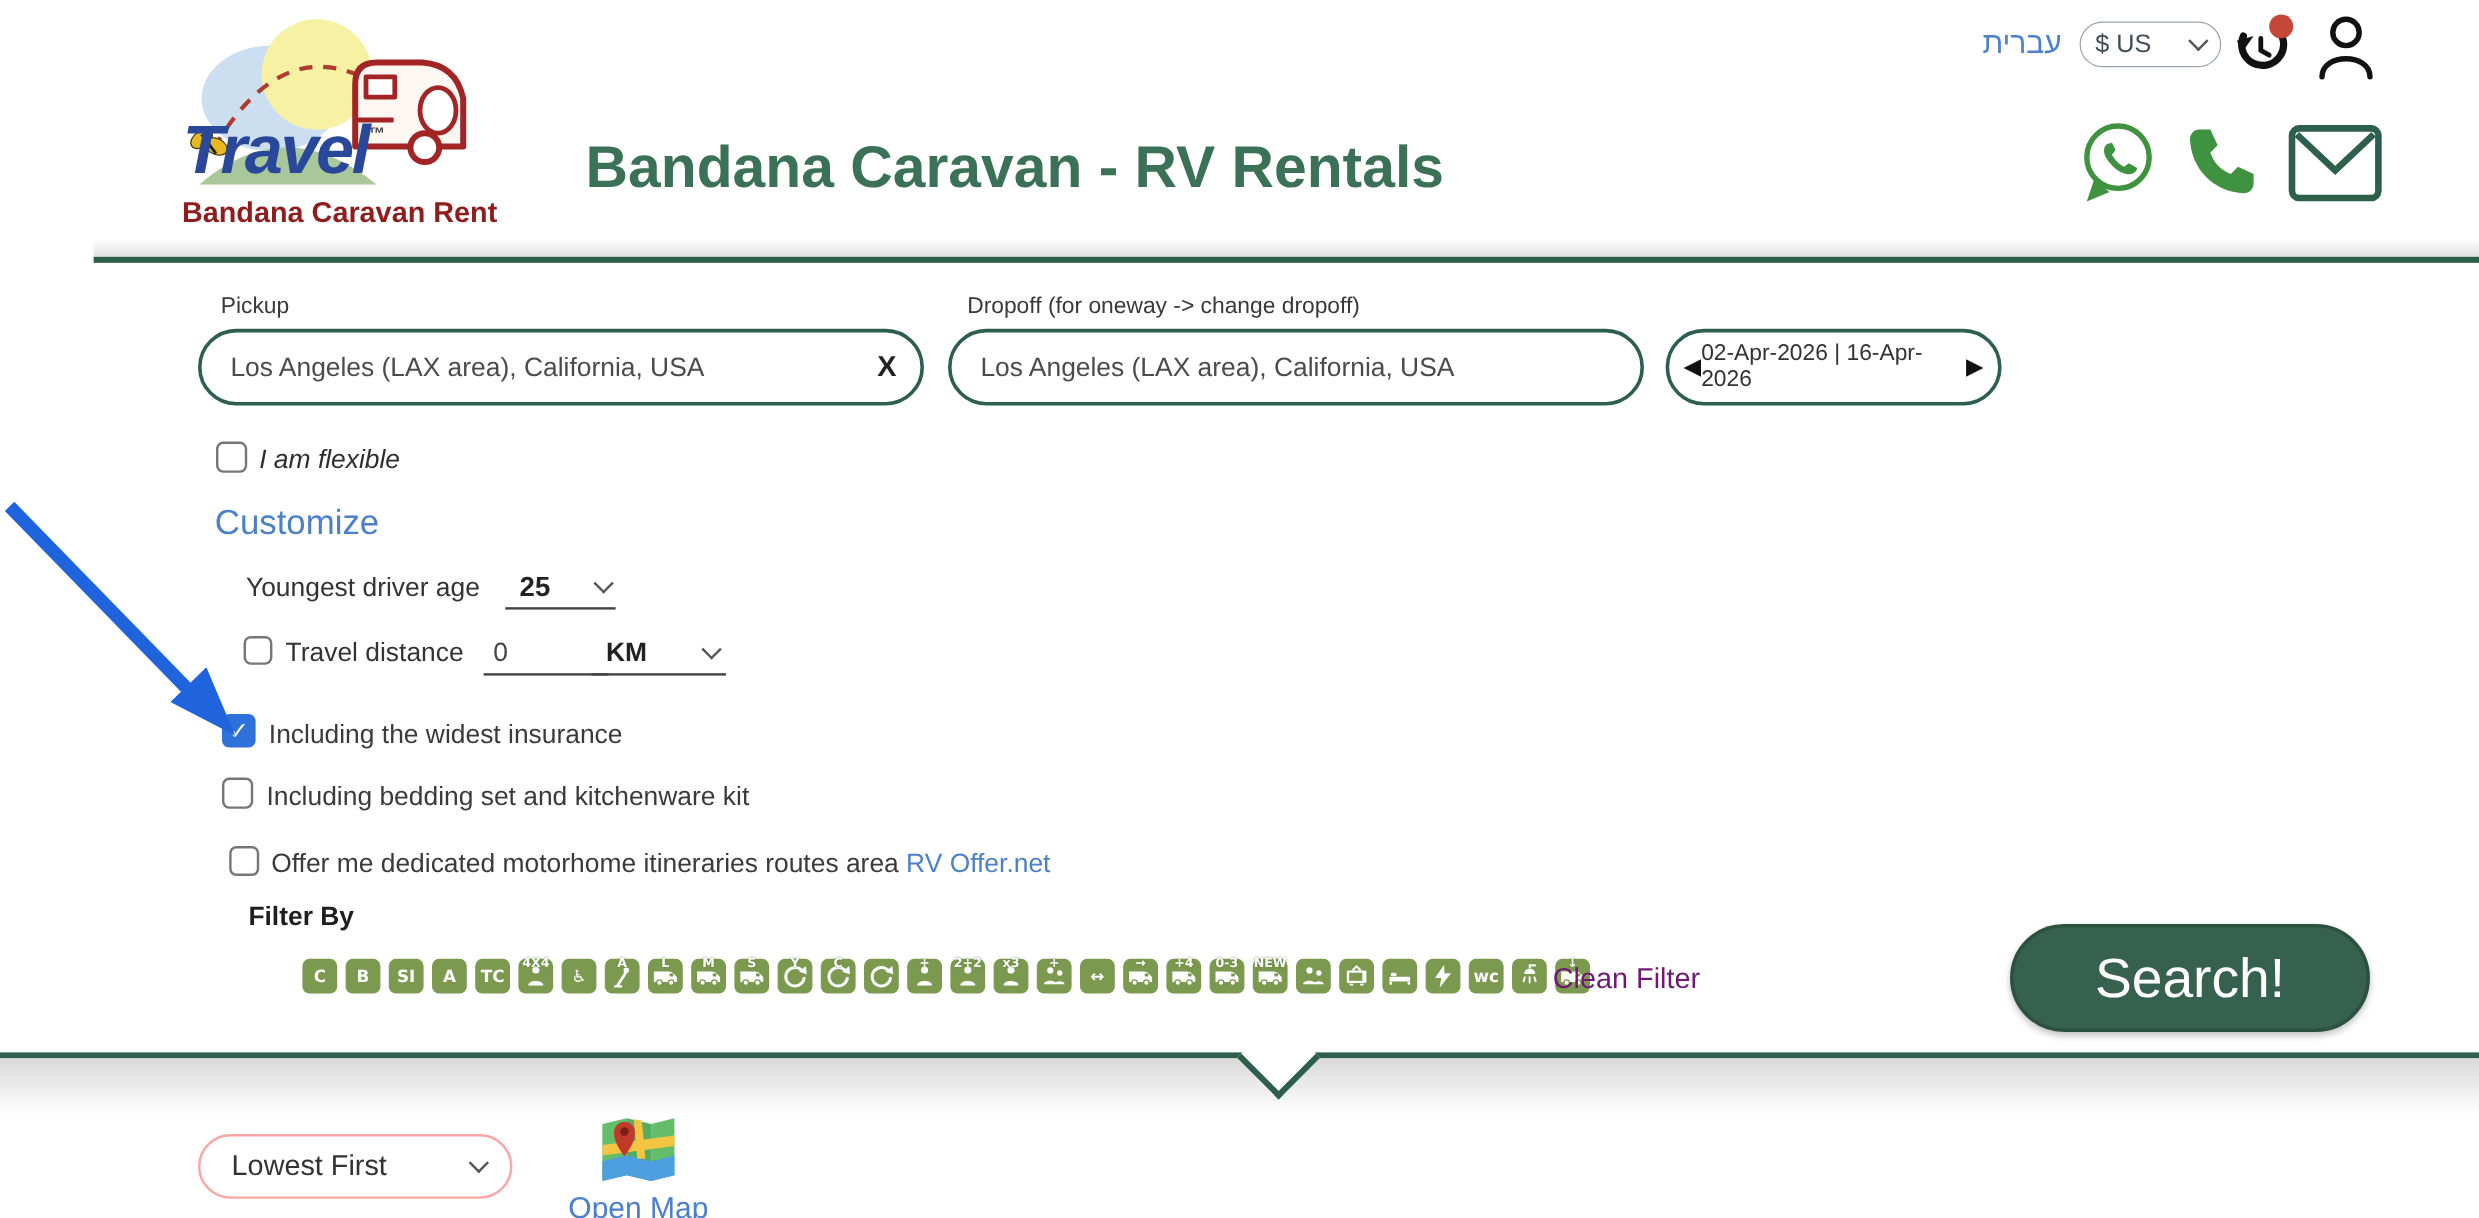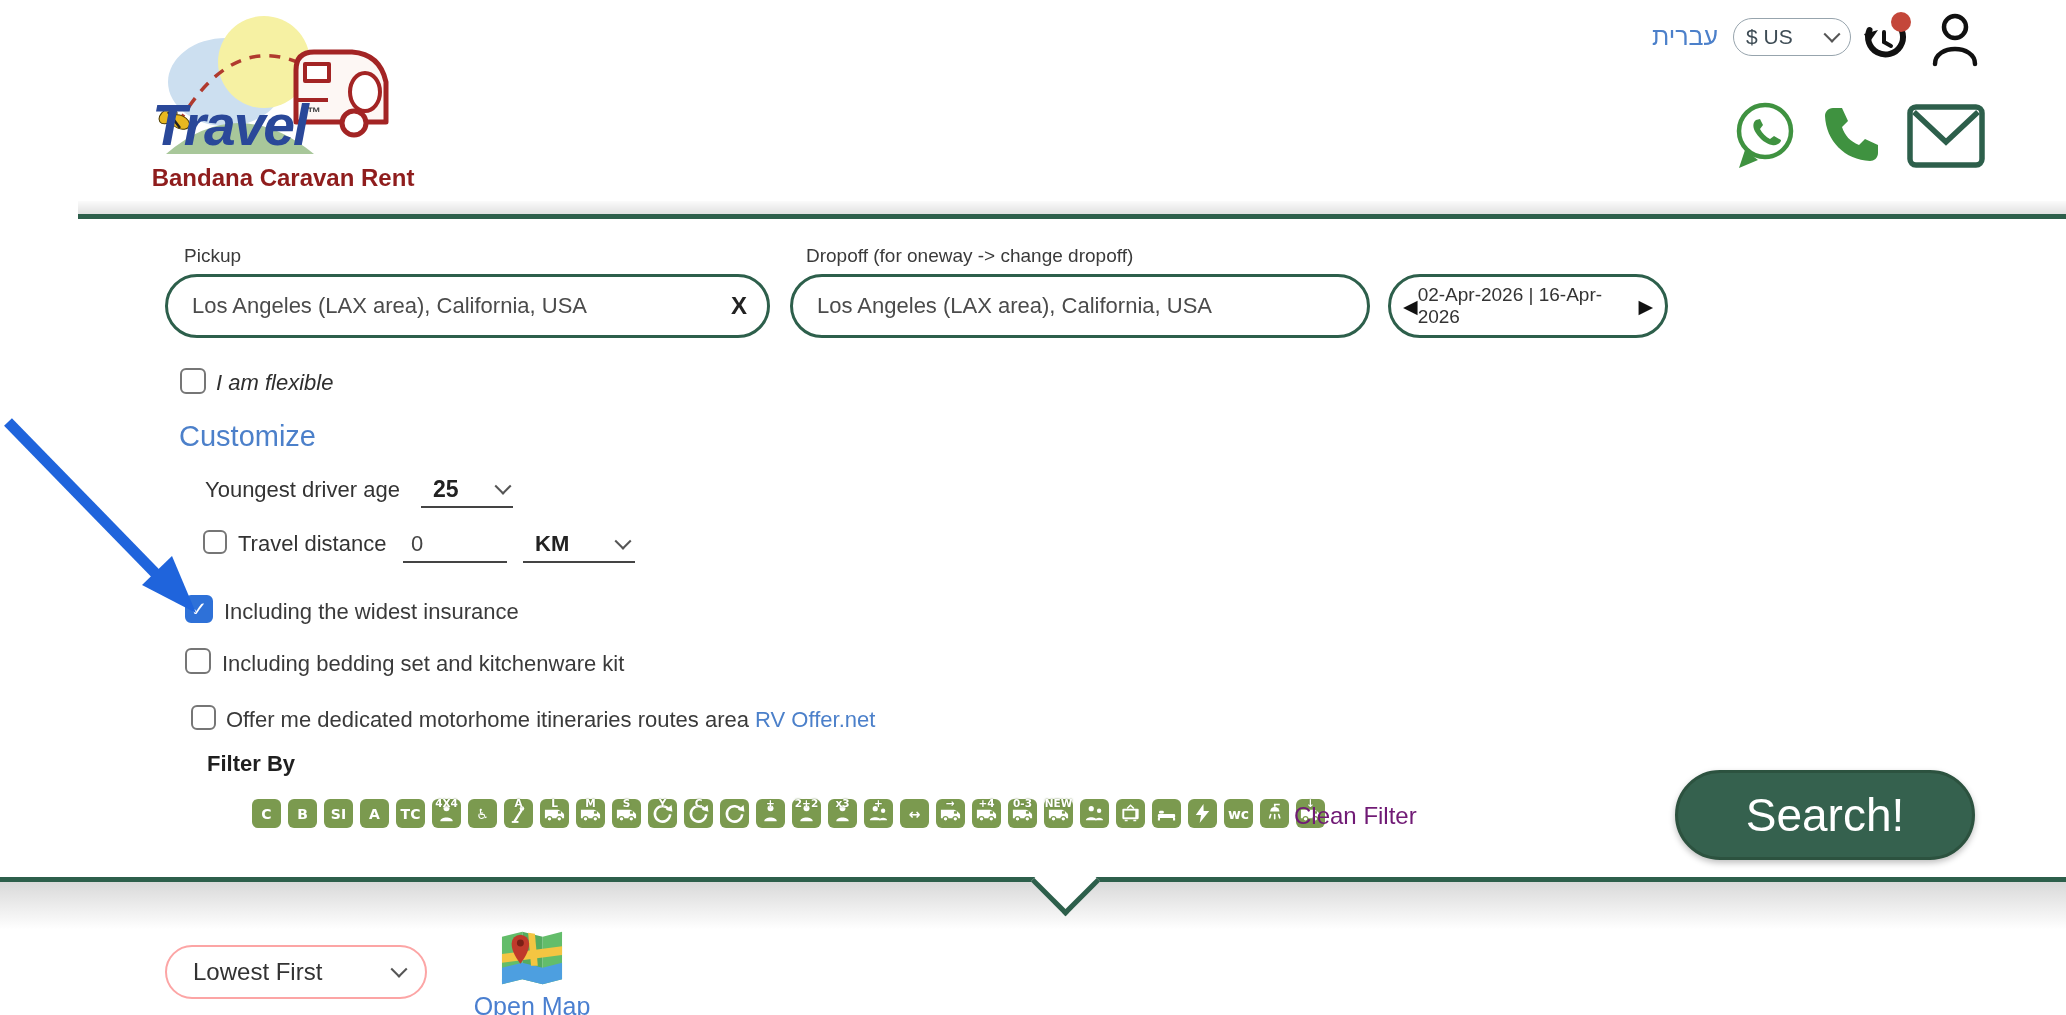--- a/index.html
+++ b/index.html
@@ -66,21 +66,21 @@
   #lbl-age{position:absolute;left:205px;top:477px;font-size:22px;color:#333;}
   #age-select{position:absolute;left:421px;top:472px;width:92px;height:36px;cursor:pointer;
               border-bottom:2px solid #444;display:flex;align-items:center;padding:0 4px 0 12px;box-sizing:border-box;}
   #age-value{font-size:23px;font-weight:bold;color:#222;}
   #age-select .chev{margin-left:auto;}
 
   #cb-dist{left:203px;top:530px;width:24px;height:24px;}
   #lbl-dist{position:absolute;left:238px;top:531px;font-size:22px;color:#333;}
   #dist-input{position:absolute;left:403px;top:527px;width:104px;height:36px;border-bottom:2px solid #444;
               font-size:22px;color:#444;padding-left:8px;box-sizing:border-box;display:flex;align-items:center;cursor:text;}
-  #dist-unit{position:absolute;left:523px;top:527px;width:112px;height:36px;border-bottom:2px solid #444;
+  #dist-unit{position:absolute;left:493px;top:527px;width:112px;height:36px;border-bottom:2px solid #444;
              display:flex;align-items:center;padding:0 6px 0 12px;box-sizing:border-box;cursor:pointer;}
   #dist-unit-value{font-size:22px;font-weight:bold;color:#222;}
   #dist-unit .chev{margin-left:auto;}
 
   #cb-ins{left:185px;top:595px;width:28px;height:28px;}
   #lbl-ins{position:absolute;left:224px;top:599px;font-size:22px;color:#3a3a3a;}
   #cb-bed{left:185px;top:648px;width:26px;height:26px;}
   #lbl-bed{position:absolute;left:222px;top:651px;font-size:22px;color:#3a3a3a;}
   #cb-itin{left:191px;top:705px;width:25px;height:25px;}
   #lbl-itin{position:absolute;left:226px;top:707px;font-size:22px;color:#3a3a3a;white-space:nowrap;}
@@ -183,20 +183,21 @@
         <ellipse cx="227" cy="88" rx="15" ry="19" fill="#fff" stroke-width="4"></ellipse>
         <rect x="167" y="60" width="24" height="17" fill="#fff" stroke-width="4"></rect>
         <circle cx="216" cy="119" r="12" fill="#fff"></circle>
         <path d="M160 96 h30" stroke-width="4"></path>
       </g>
     </svg>
     <div id="logo-brand"><span>Travel</span><span id="logo-tm">™</span></div>
     <div id="logo-caption">Bandana Caravan Rent</div>
   </div>
 
+  <div id="page-title">Bandana Caravan - RV Rentals</div>
 
   <div id="lang-link">עברית</div>
 
   <div id="currency">
     <span>$ US</span>
     <span class="chev"></span>
   </div>
 
   <div id="history-btn">
     <svg viewBox="0 0 56 58" width="56" height="58">

